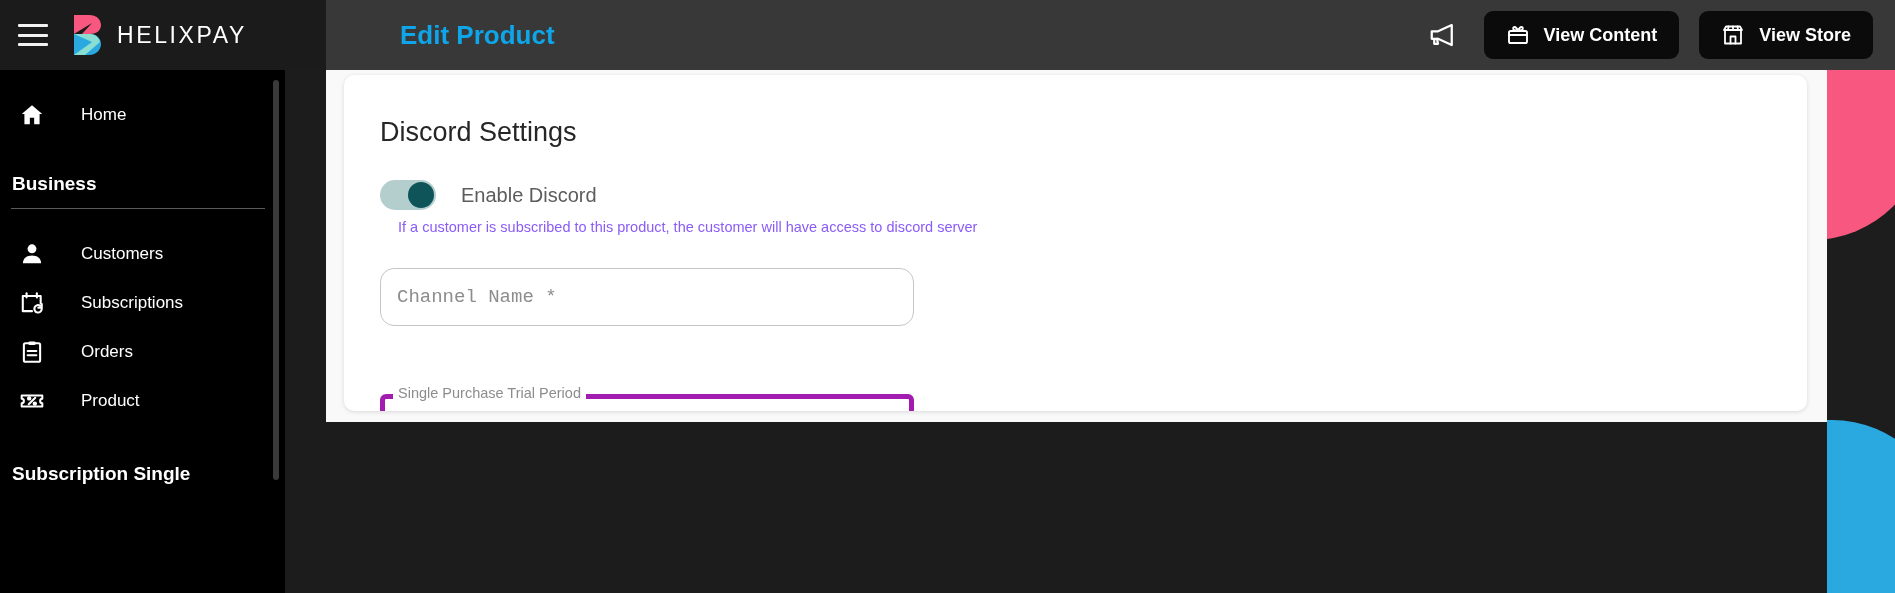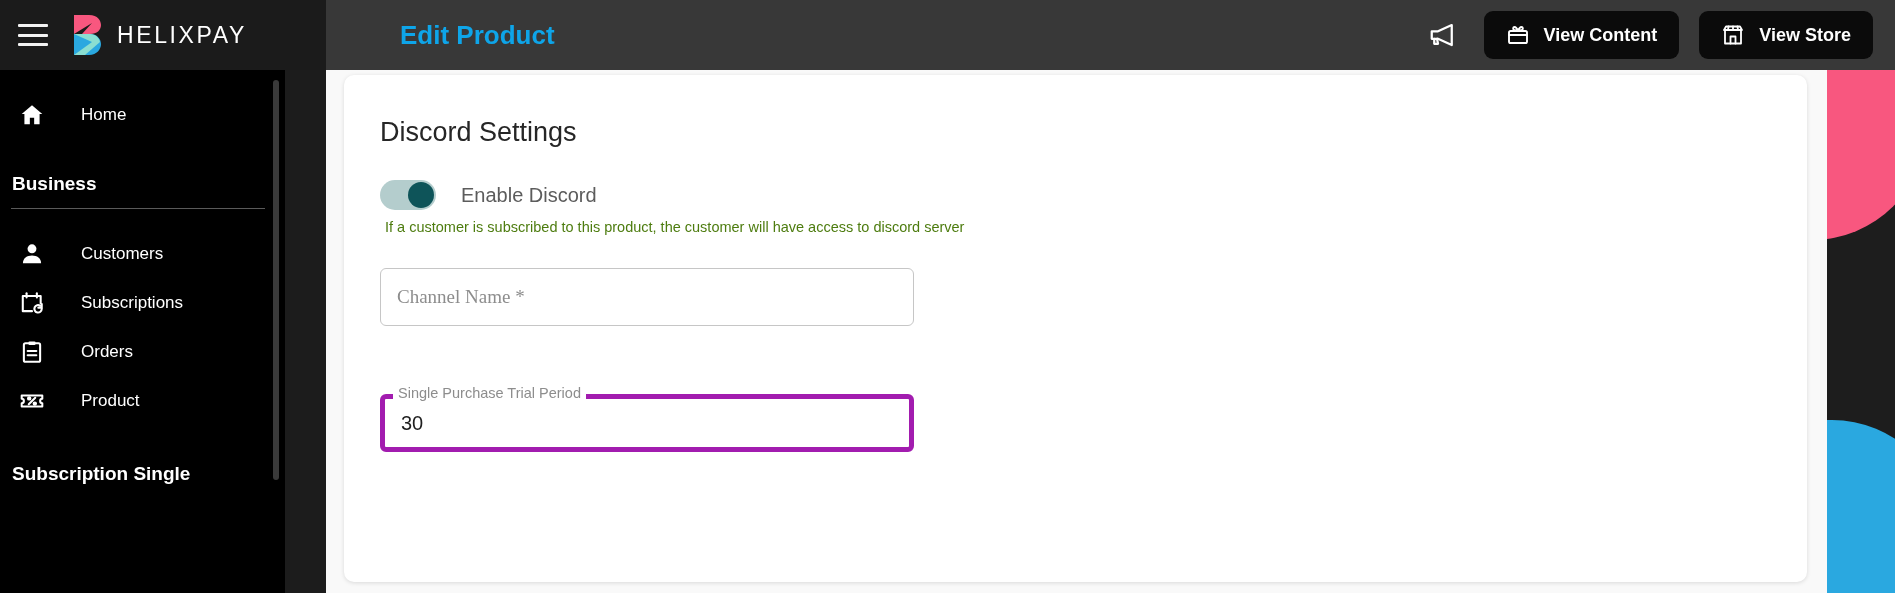--- a/index.html
+++ b/index.html
@@ -3,21 +3,21 @@
 <meta charset="utf-8">
 <style>
   * { box-sizing: border-box; margin: 0; padding: 0; }
   html, body {
     width: 1895px; height: 593px;
     overflow: hidden;
     font-family: "Liberation Sans", sans-serif;
     background: #1c1c1c;
   }
 
-  #app { position: relative; width: 1895px; height: 593px; padding-left: 42px; }
+  #app { position: relative; width: 1895px; height: 422px; padding-left: 42px; }
 
   
   .topbar {
     position: absolute; top: 0; left: 0; width: 1895px; height: 70px;
     background: #383838; z-index: 30;
   }
   .topbar-left {
     position: absolute; top: 0; left: 0; width: 326px; height: 70px;
     background: #1b1b1b; display: flex; align-items: center; padding-left: 18px;
     z-index: 2;
@@ -106,27 +106,27 @@
   .toggle-row { display: flex; align-items: center; margin-top: 32px; }
   .switch {
     width: 56px; height: 30px; border-radius: 15px; background: #b4cdcd;
     position: relative; cursor: pointer; flex: none;
   }
   .switch .knob {
     position: absolute; width: 26px; height: 26px; border-radius: 50%;
     background: #0e5459; top: 2px; left: 28px;
   }
   .toggle-label { margin-left: 25px; font-size: 20px; color: #5c5c5c; }
-  .toggle-help { margin-top: 9px; margin-left: 5px; font-size: 14.5px; color: #4d7c0f; }
+  .toggle-help { margin-top: 9px; margin-left: 18px; font-size: 14.5px; color: #8b5cf6; }
 
   .field { margin-top: 33px; }
   .text-input {
-    width: 534px; height: 58px; border: 1px solid #c6c6c6; border-radius: 6px;
+    width: 534px; height: 58px; border: 1px solid #c6c6c6; border-radius: 14px;
     font-size: 19px; color: #333; padding: 0 16px; outline: none; background: #fff;
-    font-family: Liberation Serif, serif;
+    font-family: Liberation Mono, monospace;
   }
   .text-input::placeholder { color: #8d8d8d; }
 
   .outlined-field { position: relative; width: 534px; margin-top: 68px; }
   .outlined-legend {
     position: absolute; top: -9px; left: 13px; background: #fff; padding: 0 5px;
     font-size: 14.5px; color: #8d8d8d; z-index: 2;
   }
   .outlined-input {
     width: 534px; height: 58px; border: 5px solid #a21caf; border-radius: 6px;

